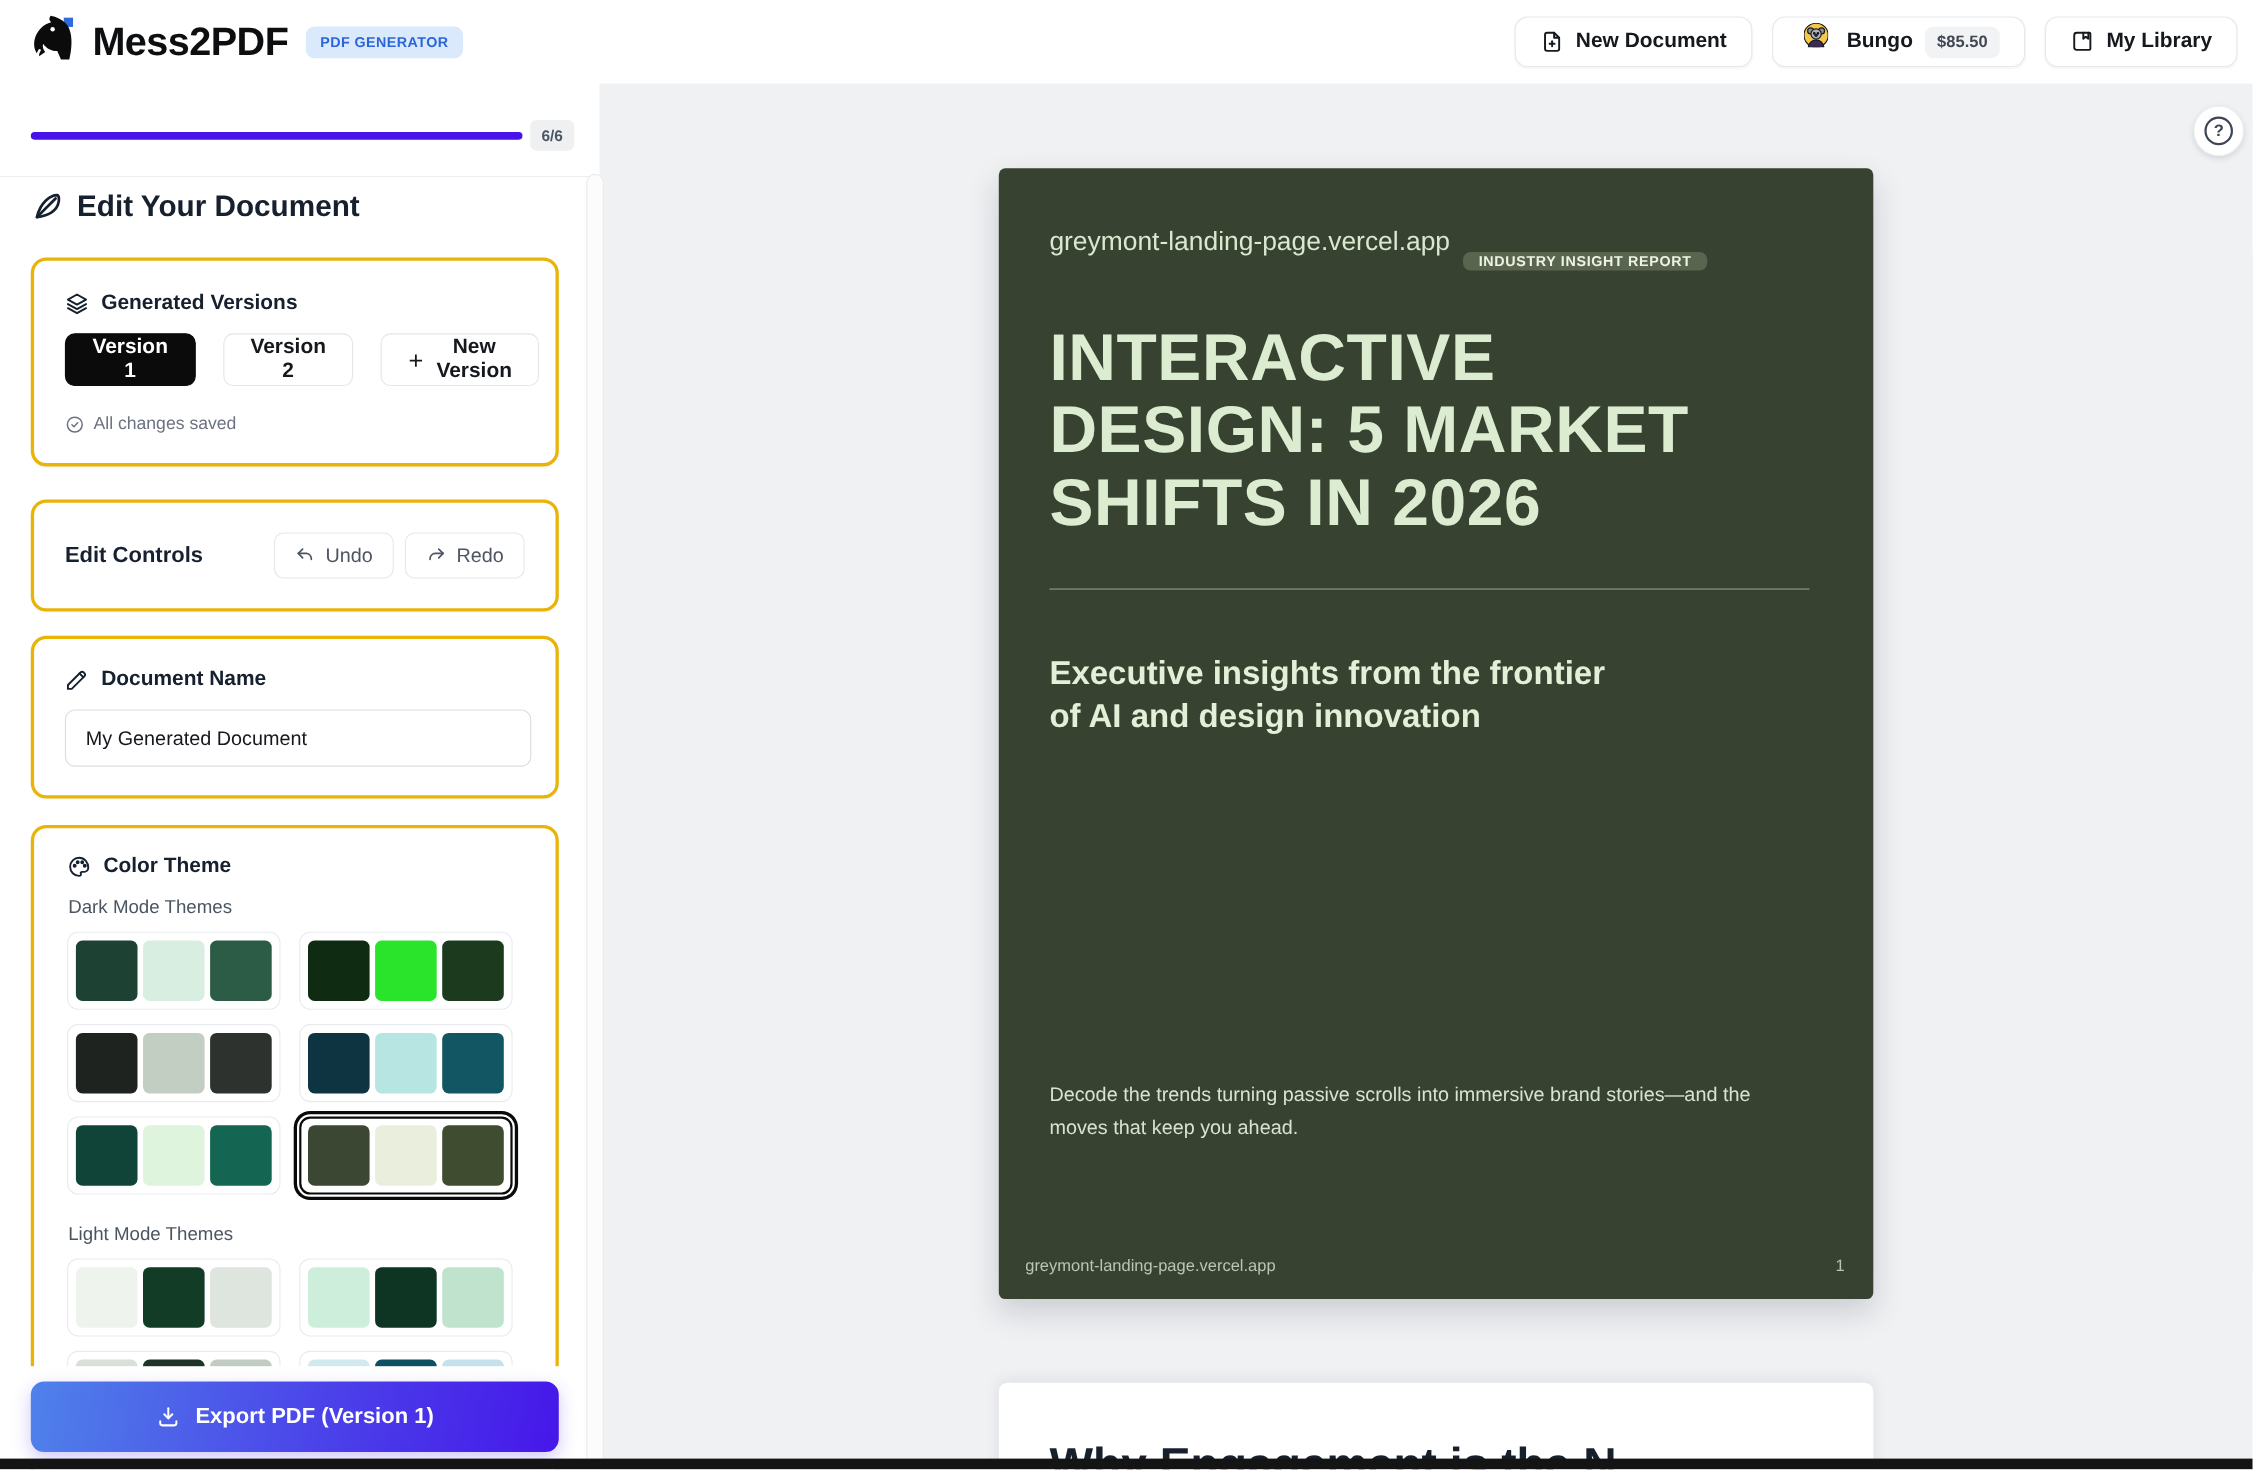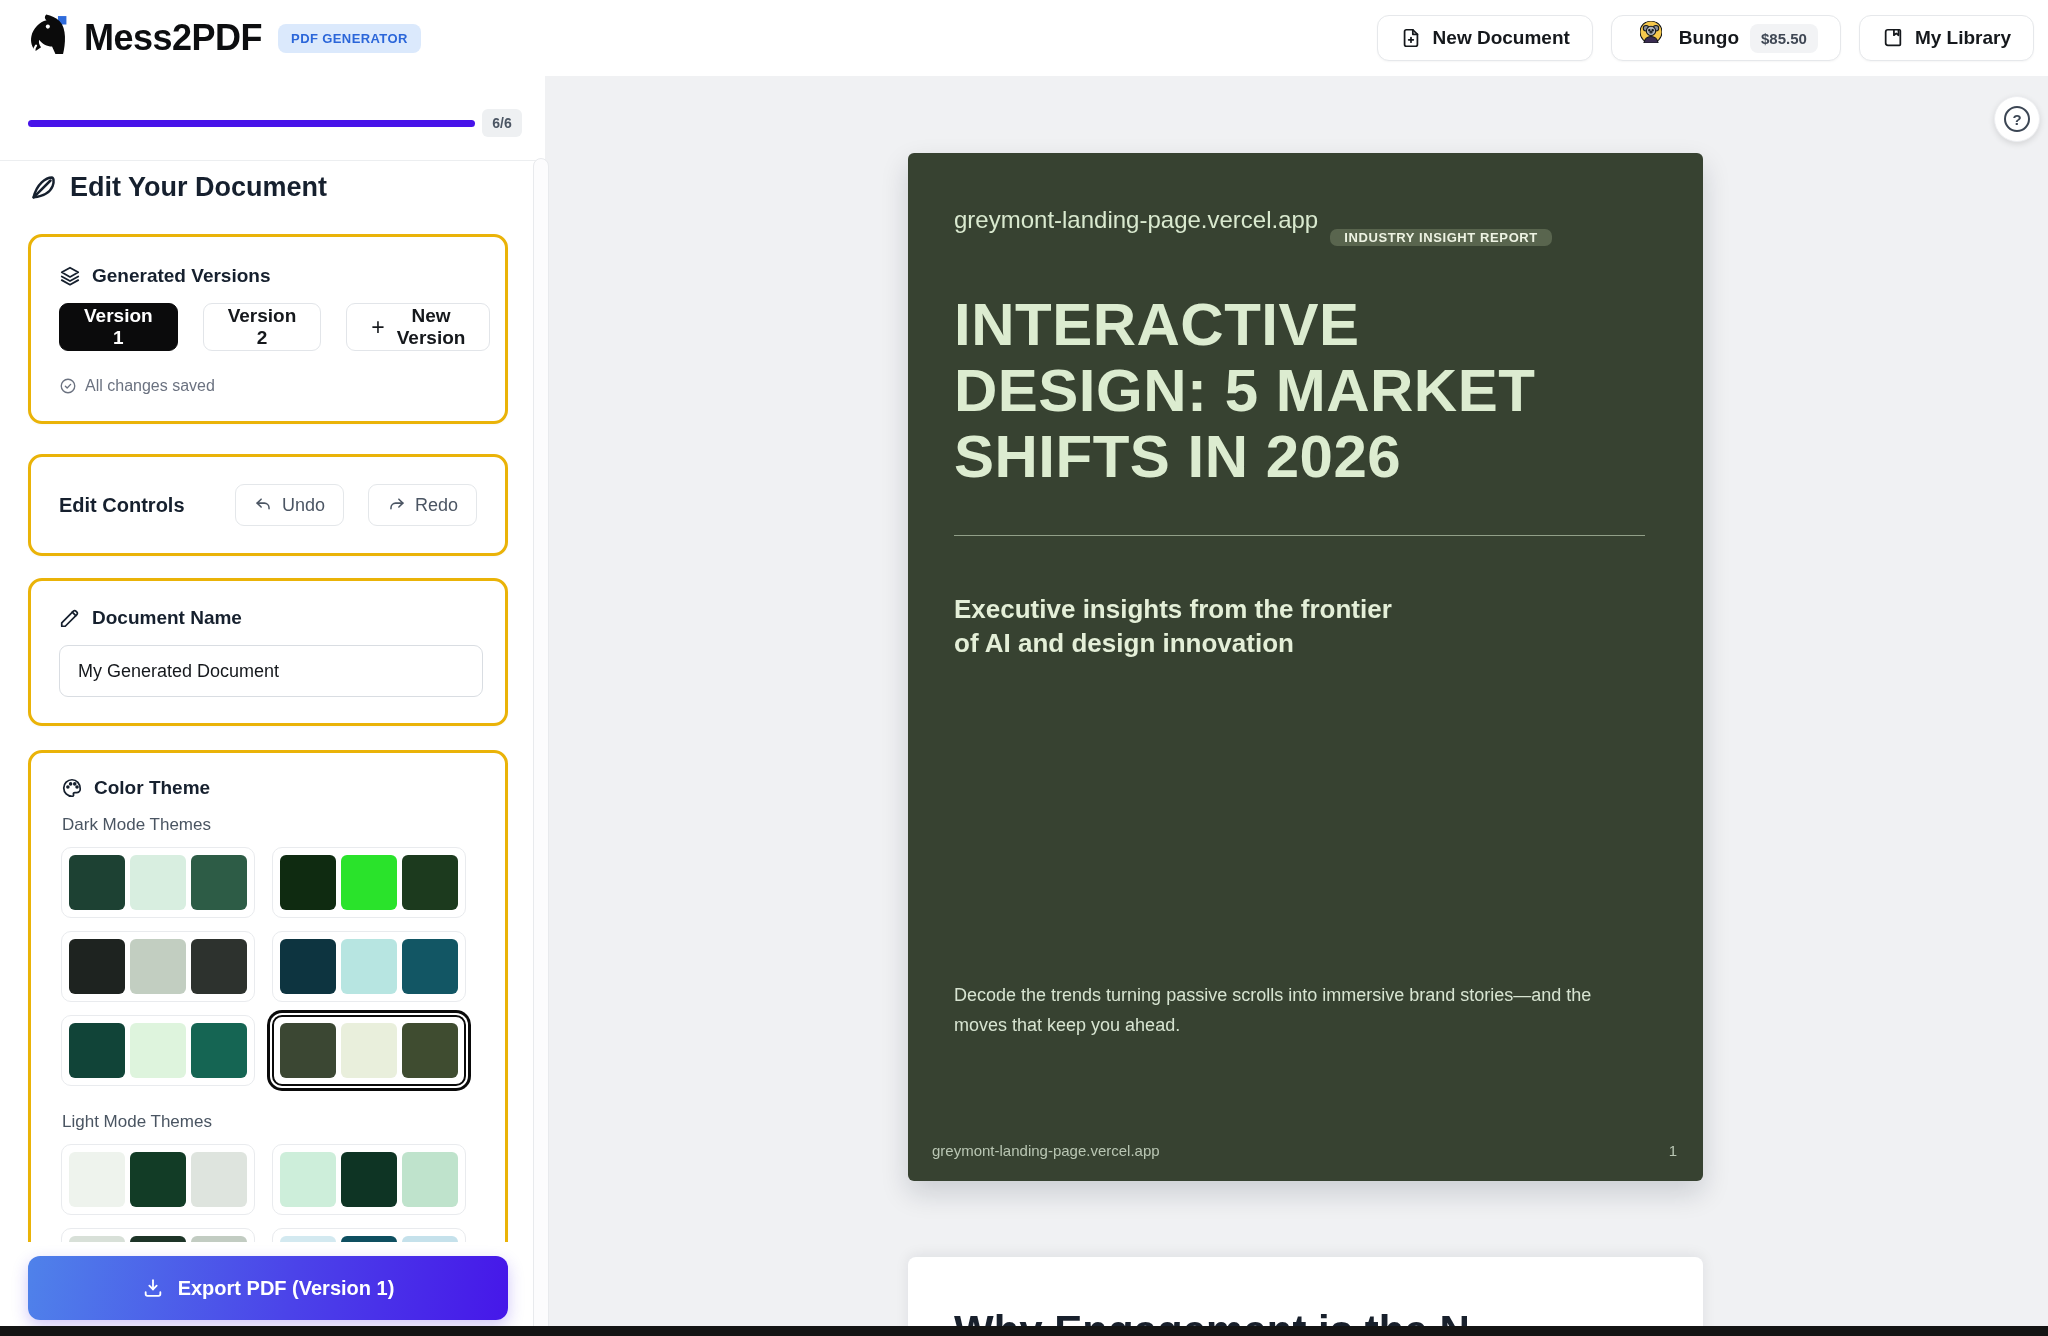--- a/index.html
+++ b/index.html
@@ -35,21 +35,21 @@
   .ver-btn{height:48px;border-radius:9px;padding:0 24px;font-size:19px;font-weight:600;display:flex;align-items:center;gap:12px;cursor:pointer;}
   .ver-btn.active{background:#0b0b0c;color:#fff;border:1px solid #0b0b0c;}
   .ver-btn.plain{background:#fff;color:#15181c;border:1px solid #e2e5e9;}
   .plus-glyph{font-size:23px;font-weight:400;line-height:1;}
   .saved-row{display:flex;align-items:center;gap:8px;margin-top:26px;font-size:16px;color:#6b7280;}
   .saved-row svg{width:18px;height:18px;stroke:#6b7280;fill:none;stroke-width:1.8;stroke-linecap:round;stroke-linejoin:round;}
 
   .card-controls{top:378px;height:102px;padding:0 28px;display:flex;align-items:center;}
   .ctl-title{font-size:20px;font-weight:bold;color:#16202e;flex:1;}
   .ctl-btn{height:42px;border-radius:9px;border:1px solid #e4e7ea;background:#fff;padding:0 18px;display:flex;align-items:center;gap:9px;font-size:18px;font-weight:500;color:#4b5563;cursor:pointer;}
-  .ctl-btn + .ctl-btn{margin-left:24px;}
+  .ctl-btn + .ctl-btn{margin-left:10px;}
   .ctl-btn svg{width:19px;height:19px;stroke:#4b5563;fill:none;stroke-width:1.9;stroke-linecap:round;stroke-linejoin:round;}
 
   .card-name{top:502px;height:148px;padding:26px 28px;}
   .name-input{margin-top:16px;width:424px;height:52px;border:1px solid #d9dde2;border-radius:9px;padding:0 18px;font-size:18px;color:#15181c;outline:none;background:#fff;}
 
   .card-theme{top:674px;height:662px;padding:24px 0 0 30px;overflow:hidden;}
   .theme-sub{font-size:17px;font-weight:500;color:#4a5562;margin:16px 0 12px 1px;}
   .themes-grid{display:grid;grid-template-columns:194px 194px;gap:13px 17px;width:425px;}
   .swatch-card{display:flex;gap:5px;padding:7px;border:1px solid #e9ebee;border-radius:10px;background:#fff;cursor:pointer;}
   .swatch-card .sw{width:57px;height:55px;border-radius:6px;display:block;}
@@ -65,21 +65,21 @@
   .main{position:absolute;left:545px;top:76px;width:1503px;height:1260px;background:#f0f1f3;}
   .help-btn{position:absolute;left:1449px;top:20px;width:46px;height:46px;border-radius:50%;background:#fff;border:1px solid #edeef1;box-shadow:0 2px 6px rgba(0,0,0,.12);display:flex;align-items:center;justify-content:center;cursor:pointer;}
   .help-btn .qcircle{width:26px;height:26px;border:2px solid #3c4654;border-radius:50%;display:flex;align-items:center;justify-content:center;font-size:15px;font-weight:bold;color:#3c4654;}
 
   .page1{position:absolute;left:363px;top:77px;width:795px;height:1028px;background:#374231;border-radius:6px;box-shadow:0 12px 28px rgba(15,23,42,.16);}
   .p1-head{position:absolute;left:46px;top:40px;right:46px;display:flex;align-items:center;gap:12px;}
   .p1-site{font-size:24px;font-weight:500;color:#d9e9cf;}
   .p1-badge{background:#59654e;color:#eef3e3;font-size:13px;font-weight:bold;letter-spacing:.6px;padding:1px 14px;border-radius:7px;white-space:nowrap;margin-top:36px;}
   .p1-title{position:absolute;left:46px;top:139px;width:700px;font-size:60px;line-height:1.1;font-weight:bold;color:#dcecd0;letter-spacing:.5px;white-space:pre-line;}
   .p1-divider{position:absolute;left:46px;right:58px;top:382px;height:1px;background:rgba(220,236,208,.55);}
-  .p1-sub{position:absolute;left:46px;top:440px;font-size:26px;line-height:1.3;font-weight:bold;color:#e4efd8;white-space:pre-line;}
+  .p1-sub{position:absolute;left:46px;top:440px;font-size:30px;line-height:1.3;font-weight:bold;color:#e4efd8;white-space:pre-line;}
   .p1-body{position:absolute;left:46px;top:828px;width:690px;font-size:18px;line-height:1.65;color:#d7e4d1;}
   .p1-footer{position:absolute;left:24px;right:26px;bottom:22px;display:flex;justify-content:space-between;align-items:center;font-size:15px;color:#b9c6b3;}
 
   .page2{position:absolute;left:363px;top:1181px;width:795px;height:160px;background:#fff;border-radius:8px 8px 0 0;box-shadow:0 -2px 14px rgba(15,23,42,.08);overflow:hidden;}
   .p2-heading{position:absolute;left:46px;top:50px;font-size:42px;font-weight:bold;color:#18202c;white-space:nowrap;}
 
   .bottom-strip{position:absolute;left:0;top:1326px;width:2048px;height:10px;background:#141414;z-index:20;}
 </style>
 </head>
 <body>

